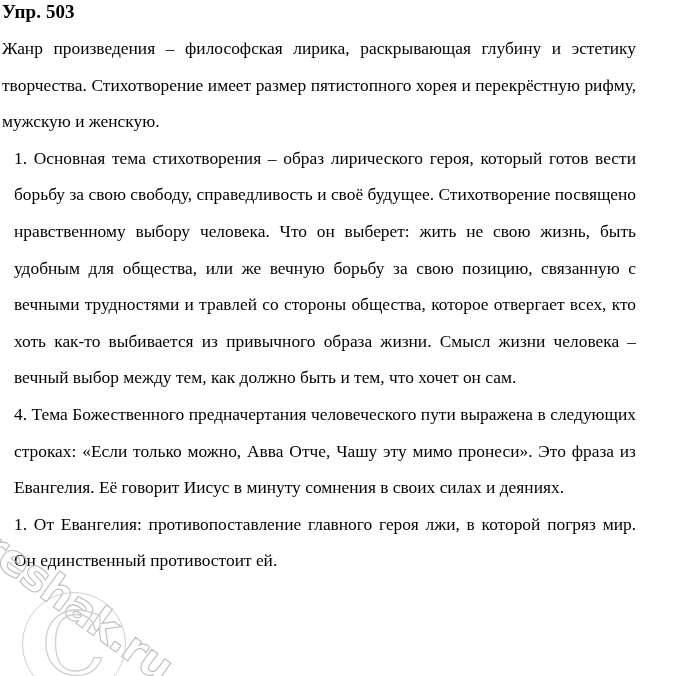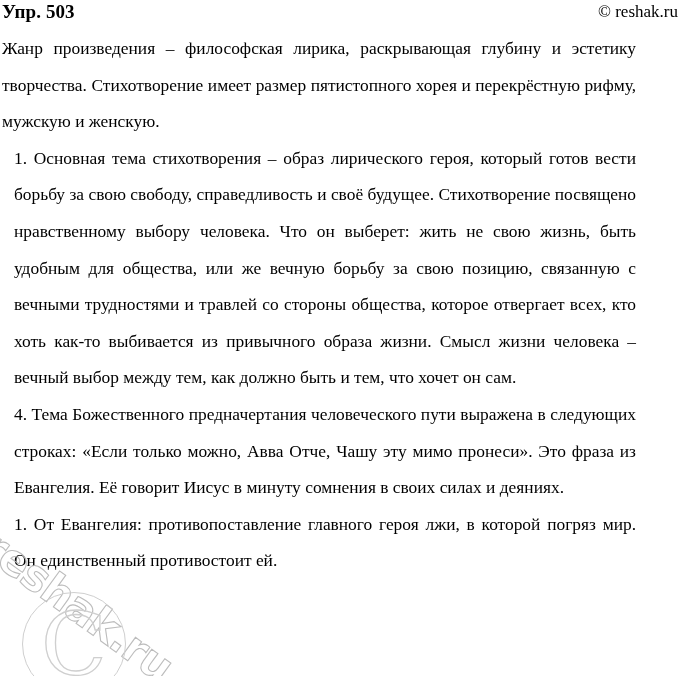--- a/index.html
+++ b/index.html
@@ -124,21 +124,20 @@
     -webkit-text-stroke: 1.3px #cfcfcf;
   }
 </style>
 </head>
 <body>
 
 <div class="page">
 
   <div class="header">
     <div class="exercise-title">Упр. 503</div>
-    <div class="copyright">© reshak.ru</div>
   </div>
 
   <div class="content">
     <p class="para">Жанр произведения – философская лирика, раскрывающая глубину и эстетику творчества. Стихотворение имеет размер пятистопного хорея и перекрёстную рифму, мужскую и женскую.</p>
     <p class="para">1. Основная тема стихотворения – образ лирического героя, который готов вести борьбу за свою свободу, справедливость и своё будущее. Стихотворение посвящено нравственному выбору человека. Что он выберет: жить не свою жизнь, быть удобным для общества, или же вечную борьбу за свою позицию, связанную с вечными трудностями и травлей со стороны общества, которое отвергает всех, кто хоть как-то выбивается из привычного образа жизни. Смысл жизни человека – вечный выбор между тем, как должно быть и тем, что хочет он сам.</p>
     <p class="para">4. Тема Божественного предначертания человеческого пути выражена в следующих строках: «Если только можно, Авва Отче, Чашу эту мимо пронеси». Это фраза из Евангелия. Её говорит Иисус в минуту сомнения в своих силах и деяниях.</p>
     <p class="para">1. От Евангелия: противопоставление главного героя лжи, в которой погряз мир. Он единственный противостоит ей.</p>
   </div>
 
   <div class="watermark">

